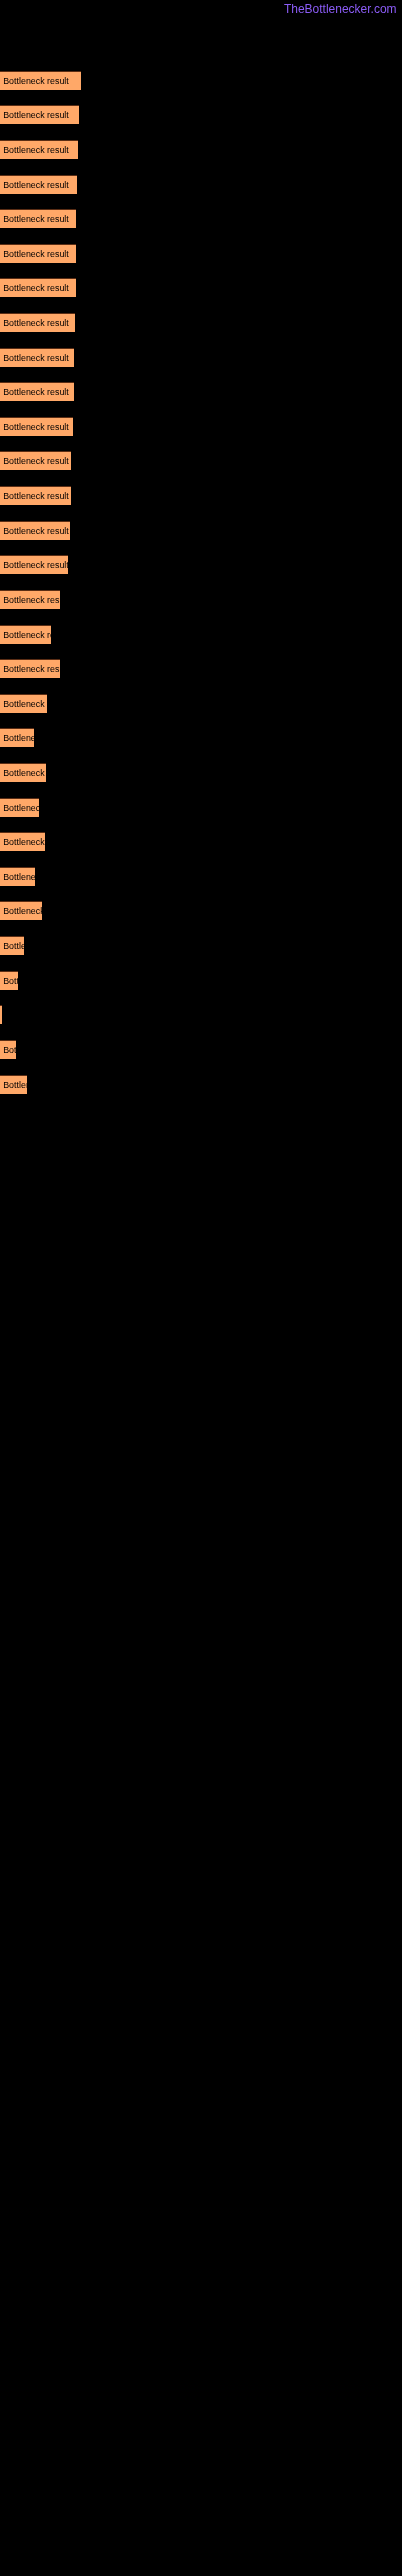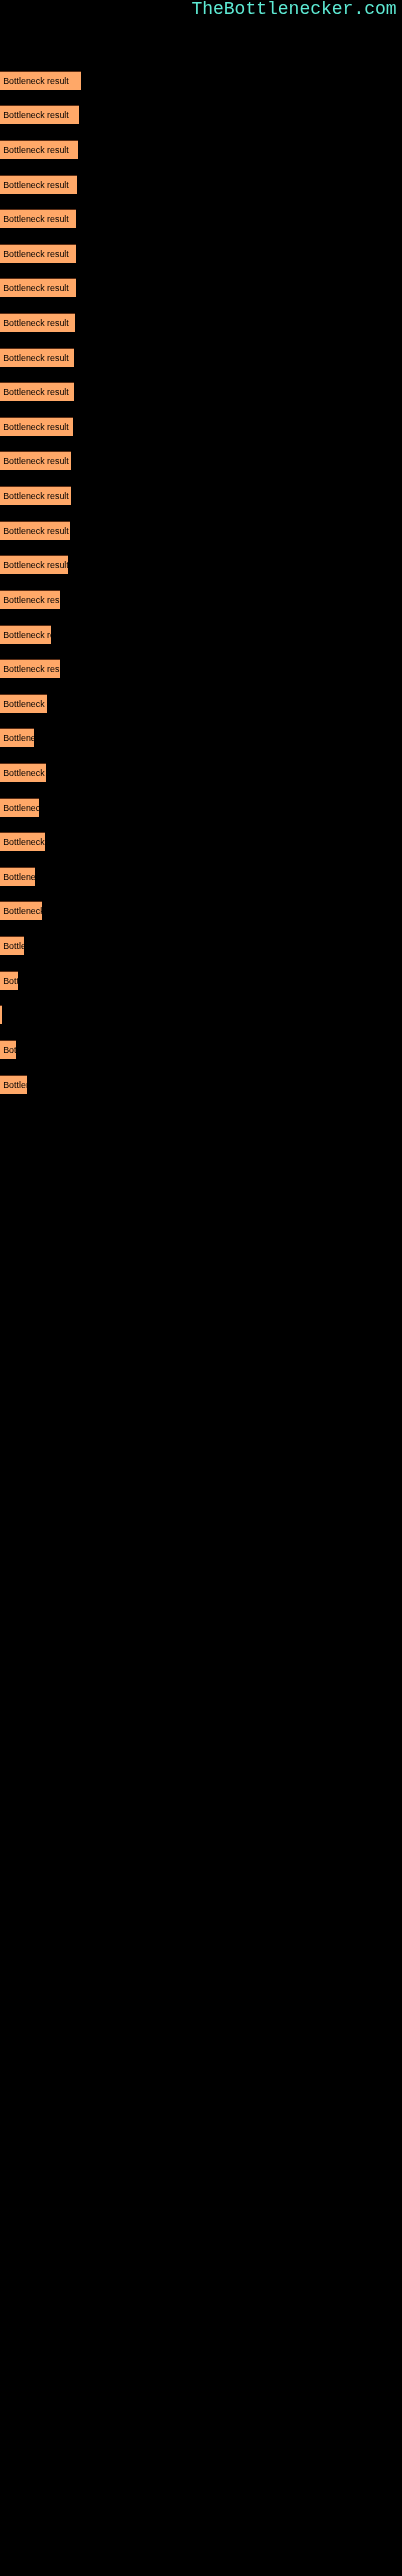--- a/index.html
+++ b/index.html
@@ -19,24 +19,24 @@
   #chart-root {
     position: relative;
     width: 403px;
     height: 2576px;
     background: #000000;
   }
   .watermark {
     position: absolute;
     top: 0px;
     right: 6.4px;
-    font-family: Liberation Mono, monospace;
-    font-size: 18px;
+    font-family: Liberation Sans, sans-serif;
+    font-size: 12px;
     line-height: 19.3px;
-    color: #5eead4;
+    color: #8b5cf6;
     letter-spacing: 0px;
     white-space: nowrap;
     user-select: none;
   }
   .bars-layer {
     position: absolute;
     left: 0;
     top: 0;
     width: 402px;
     height: 2576px;

